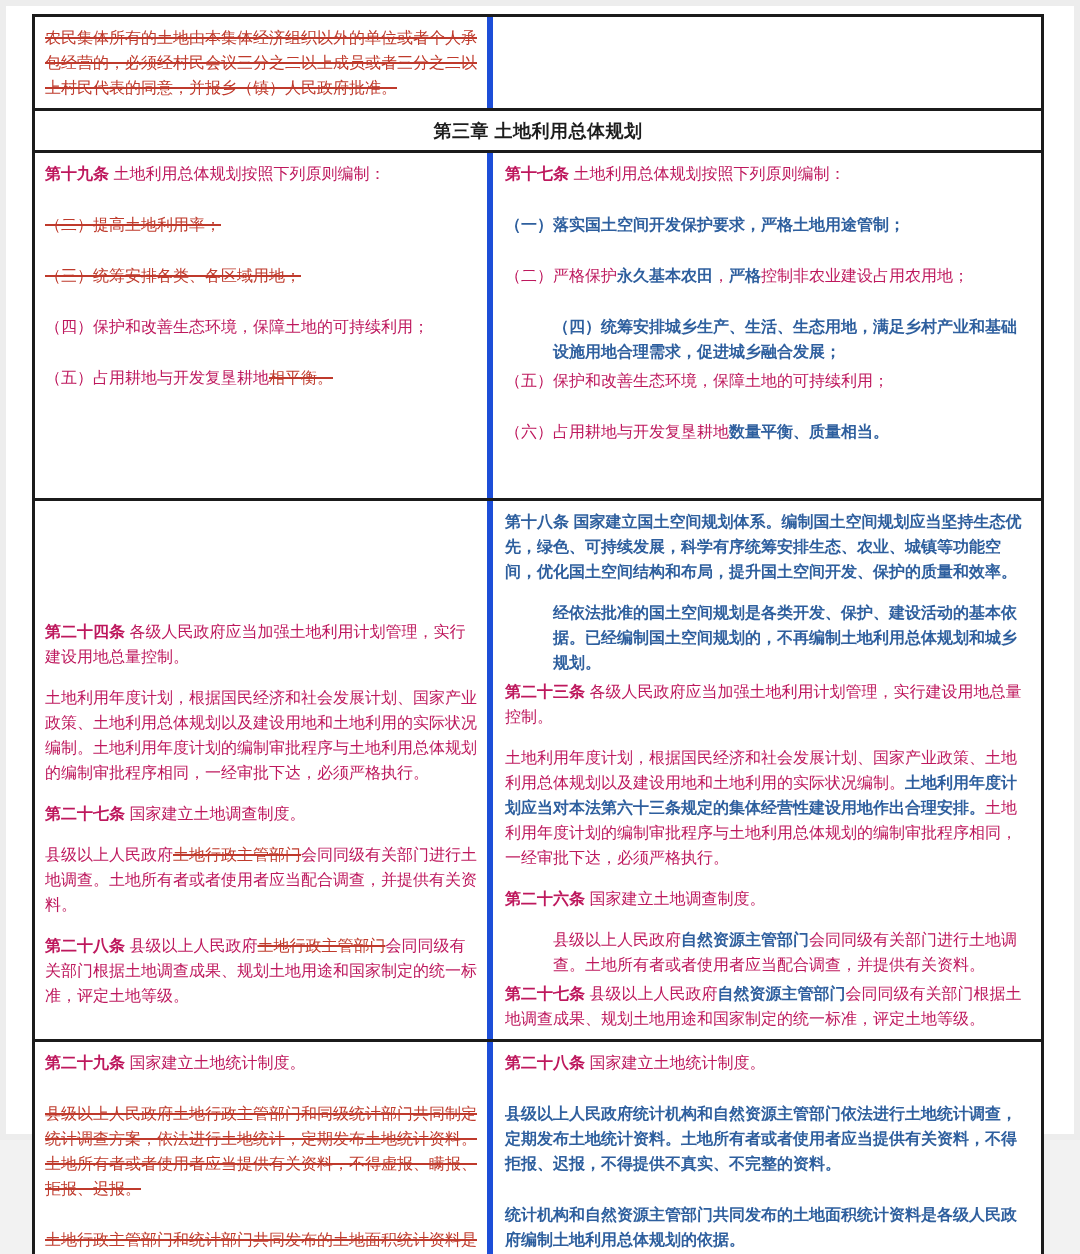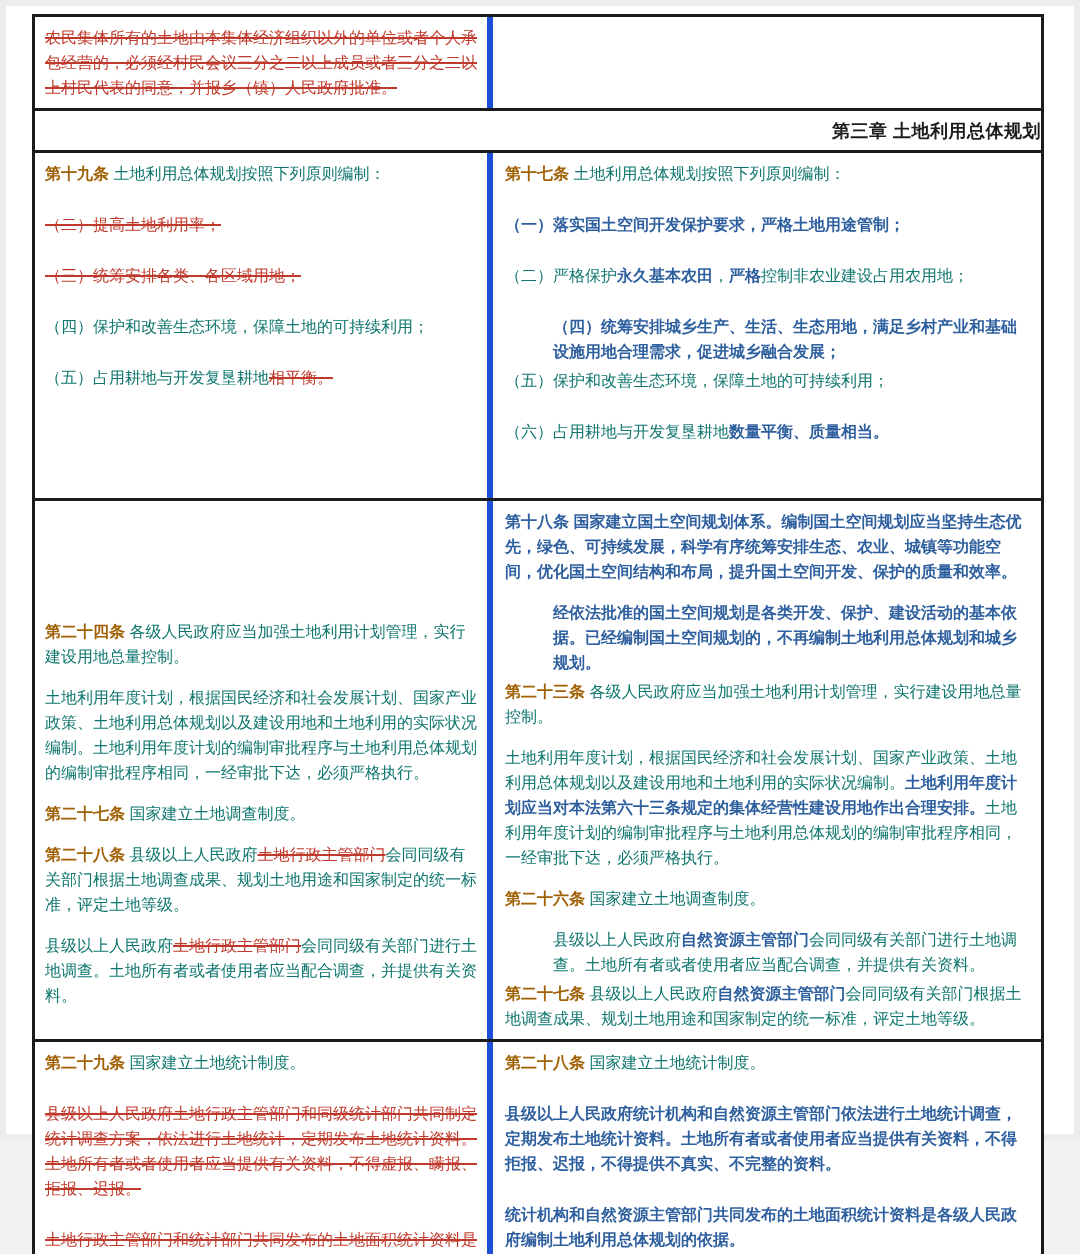--- a/index.html
+++ b/index.html
@@ -32,42 +32,42 @@
     grid-template-columns: 452px 1fr;
     box-sizing: border-box;
   }
   .row + .row { border-top: 3px solid #1b1b1b; }
   .r1 { min-height: 78px; }
   .r3 { min-height: 348px; }
   .r4 { min-height: 507px; }
   .r5 { min-height: 216px; }
   .header-row {
     display: block;
-    text-align: right;
+    text-align: center;
     font-weight: bold;
     font-size: 18px;
     color: #1d1d1d;
     padding: 8px 0 7px 0;
     letter-spacing: 0.5px;
   }
   .cell {
     padding: 8px 10px;
     font-size: 16px;
     line-height: 25px;
     color: #262626;
     box-sizing: border-box;
   }
   .cell.right { border-left: 6px solid #1d4ed8; padding-left: 12px; }
   .left-offset { padding-top: 118px; }
   .para { margin: 0 0 16px 0; }
   .para.gap-s { margin-bottom: 4px; margin-left: 48px; }
   .para.gap-l { margin-bottom: 26px; }
   .para:last-child { margin-bottom: 0; }
-  .seg-n { color: #0f766e; }
-  .seg-b { color: #a16207; font-weight: bold; }
+  .seg-n { color: #be185d; }
+  .seg-b { color: #be185d; font-weight: bold; }
   .seg-u { color: var(--accent-blue, #2e5f9e); font-weight: bold; }
   .seg-d {
     color: var(--deleted-red, #bf3a2c);
     text-decoration: line-through;
     text-decoration-thickness: 2px;
     text-decoration-color: var(--deleted-red, #bf3a2c);
   }
 </style>
 </head>
 <body>
@@ -102,22 +102,22 @@
           <div class="para gap-l"><span class="seg-n">（五）保护和改善生态环境，保障土地的可持续利用；</span></div>
           <div class="para"><span class="seg-n">（六）占用耕地与开发复垦耕地</span><span class="seg-u">数量平衡、质量相当。</span></div>
         </div>
     </div>
 
     <div class="row r4">
       <div class="cell left left-offset">
           <div class="para"><span class="seg-b">第二十四条</span><span class="seg-n"> 各级人民政府应当加强土地利用计划管理，实行建设用地总量控制。</span></div>
           <div class="para"><span class="seg-n">土地利用年度计划，根据国民经济和社会发展计划、国家产业政策、土地利用总体规划以及建设用地和土地利用的实际状况编制。土地利用年度计划的编制审批程序与土地利用总体规划的编制审批程序相同，一经审批下达，必须严格执行。</span></div>
           <div class="para"><span class="seg-b">第二十七条</span><span class="seg-n"> 国家建立土地调查制度。</span></div>
+          <div class="para"><span class="seg-n">县级以上人民政府</span><span class="seg-d">土地行政主管部门</span><span class="seg-n">会同同级有关部门进行土地调查。土地所有者或者使用者应当配合调查，并提供有关资料。</span></div>
           <div class="para"><span class="seg-b">第二十八条</span><span class="seg-n"> 县级以上人民政府</span><span class="seg-d">土地行政主管部门</span><span class="seg-n">会同同级有关部门根据土地调查成果、规划土地用途和国家制定的统一标准，评定土地等级。</span></div>
-          <div class="para"><span class="seg-n">县级以上人民政府</span><span class="seg-d">土地行政主管部门</span><span class="seg-n">会同同级有关部门进行土地调查。土地所有者或者使用者应当配合调查，并提供有关资料。</span></div>
         </div>
       <div class="cell right">
           <div class="para"><span class="seg-u">第十八条 国家建立国土空间规划体系。编制国土空间规划应当坚持生态优先，绿色、可持续发展，科学有序统筹安排生态、农业、城镇等功能空间，优化国土空间结构和布局，提升国土空间开发、保护的质量和效率。</span></div>
           <div class="para gap-s"><span class="seg-u">经依法批准的国土空间规划是各类开发、保护、建设活动的基本依据。已经编制国土空间规划的，不再编制土地利用总体规划和城乡规划。</span></div>
           <div class="para"><span class="seg-b">第二十三条</span><span class="seg-n"> 各级人民政府应当加强土地利用计划管理，实行建设用地总量控制。</span></div>
           <div class="para"><span class="seg-n">土地利用年度计划，根据国民经济和社会发展计划、国家产业政策、土地利用总体规划以及建设用地和土地利用的实际状况编制。</span><span class="seg-u">土地利用年度计划应当对本法第六十三条规定的集体经营性建设用地作出合理安排。</span><span class="seg-n">土地利用年度计划的编制审批程序与土地利用总体规划的编制审批程序相同，一经审批下达，必须严格执行。</span></div>
           <div class="para"><span class="seg-b">第二十六条</span><span class="seg-n"> 国家建立土地调查制度。</span></div>
           <div class="para gap-s"><span class="seg-n">县级以上人民政府</span><span class="seg-u">自然资源主管部门</span><span class="seg-n">会同同级有关部门进行土地调查。土地所有者或者使用者应当配合调查，并提供有关资料。</span></div>
           <div class="para"><span class="seg-b">第二十七条</span><span class="seg-n"> 县级以上人民政府</span><span class="seg-u">自然资源主管部门</span><span class="seg-n">会同同级有关部门根据土地调查成果、规划土地用途和国家制定的统一标准，评定土地等级。</span></div>
         </div>

